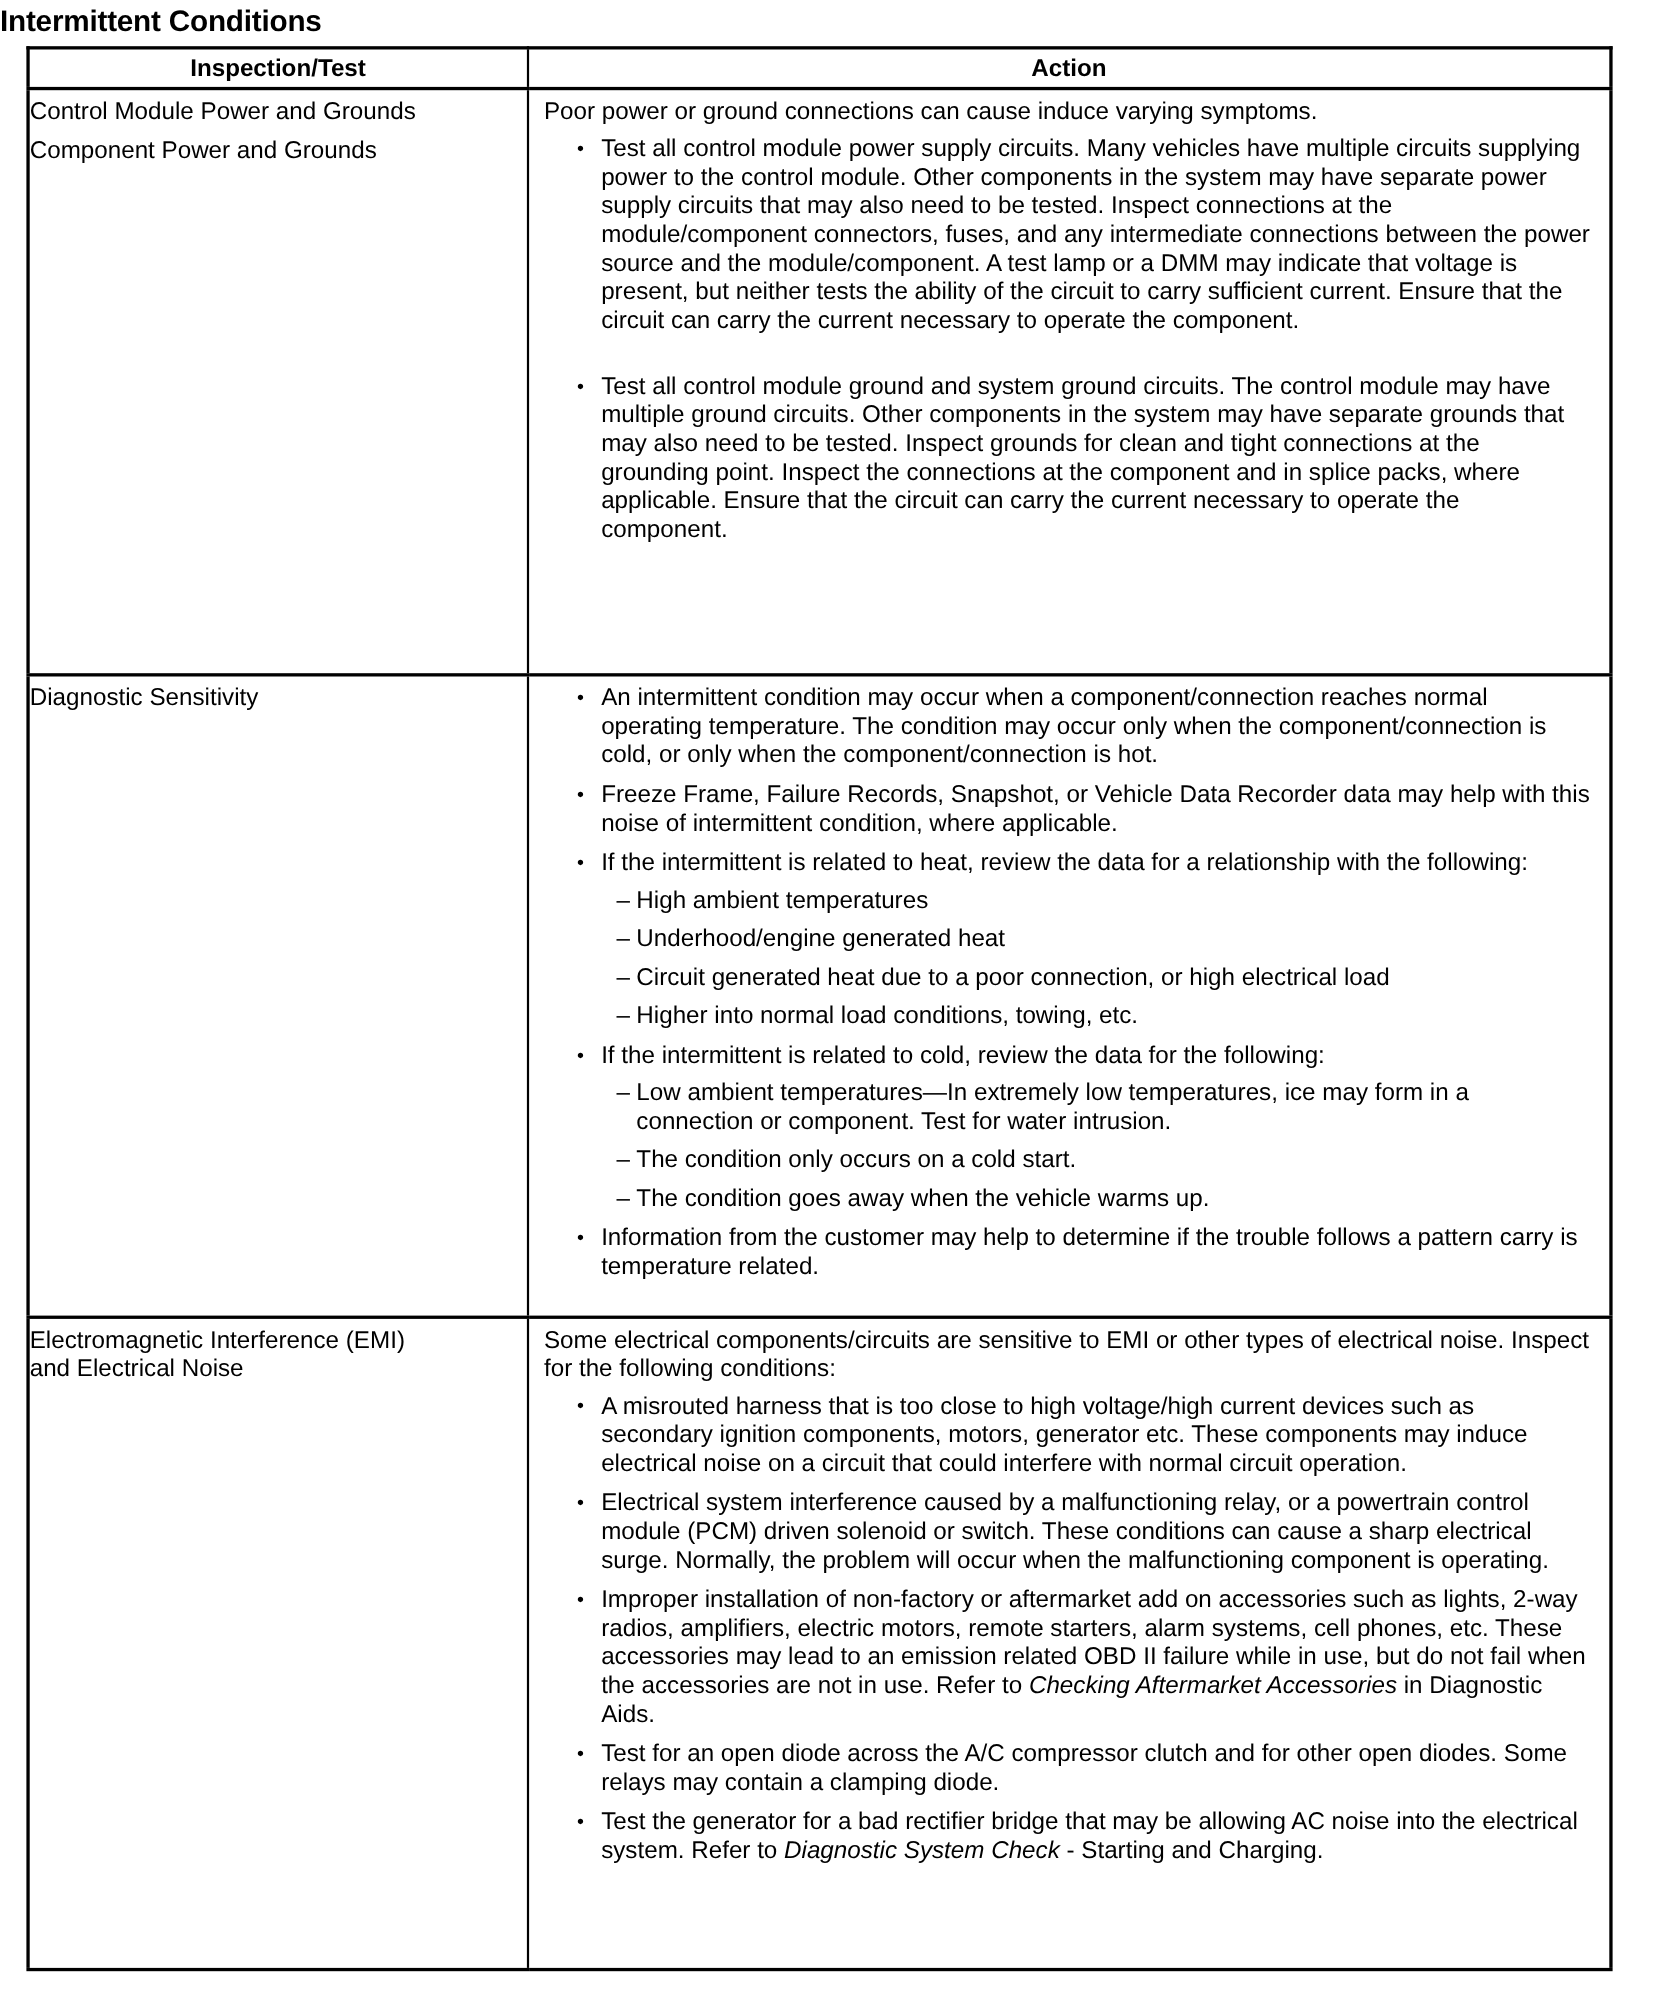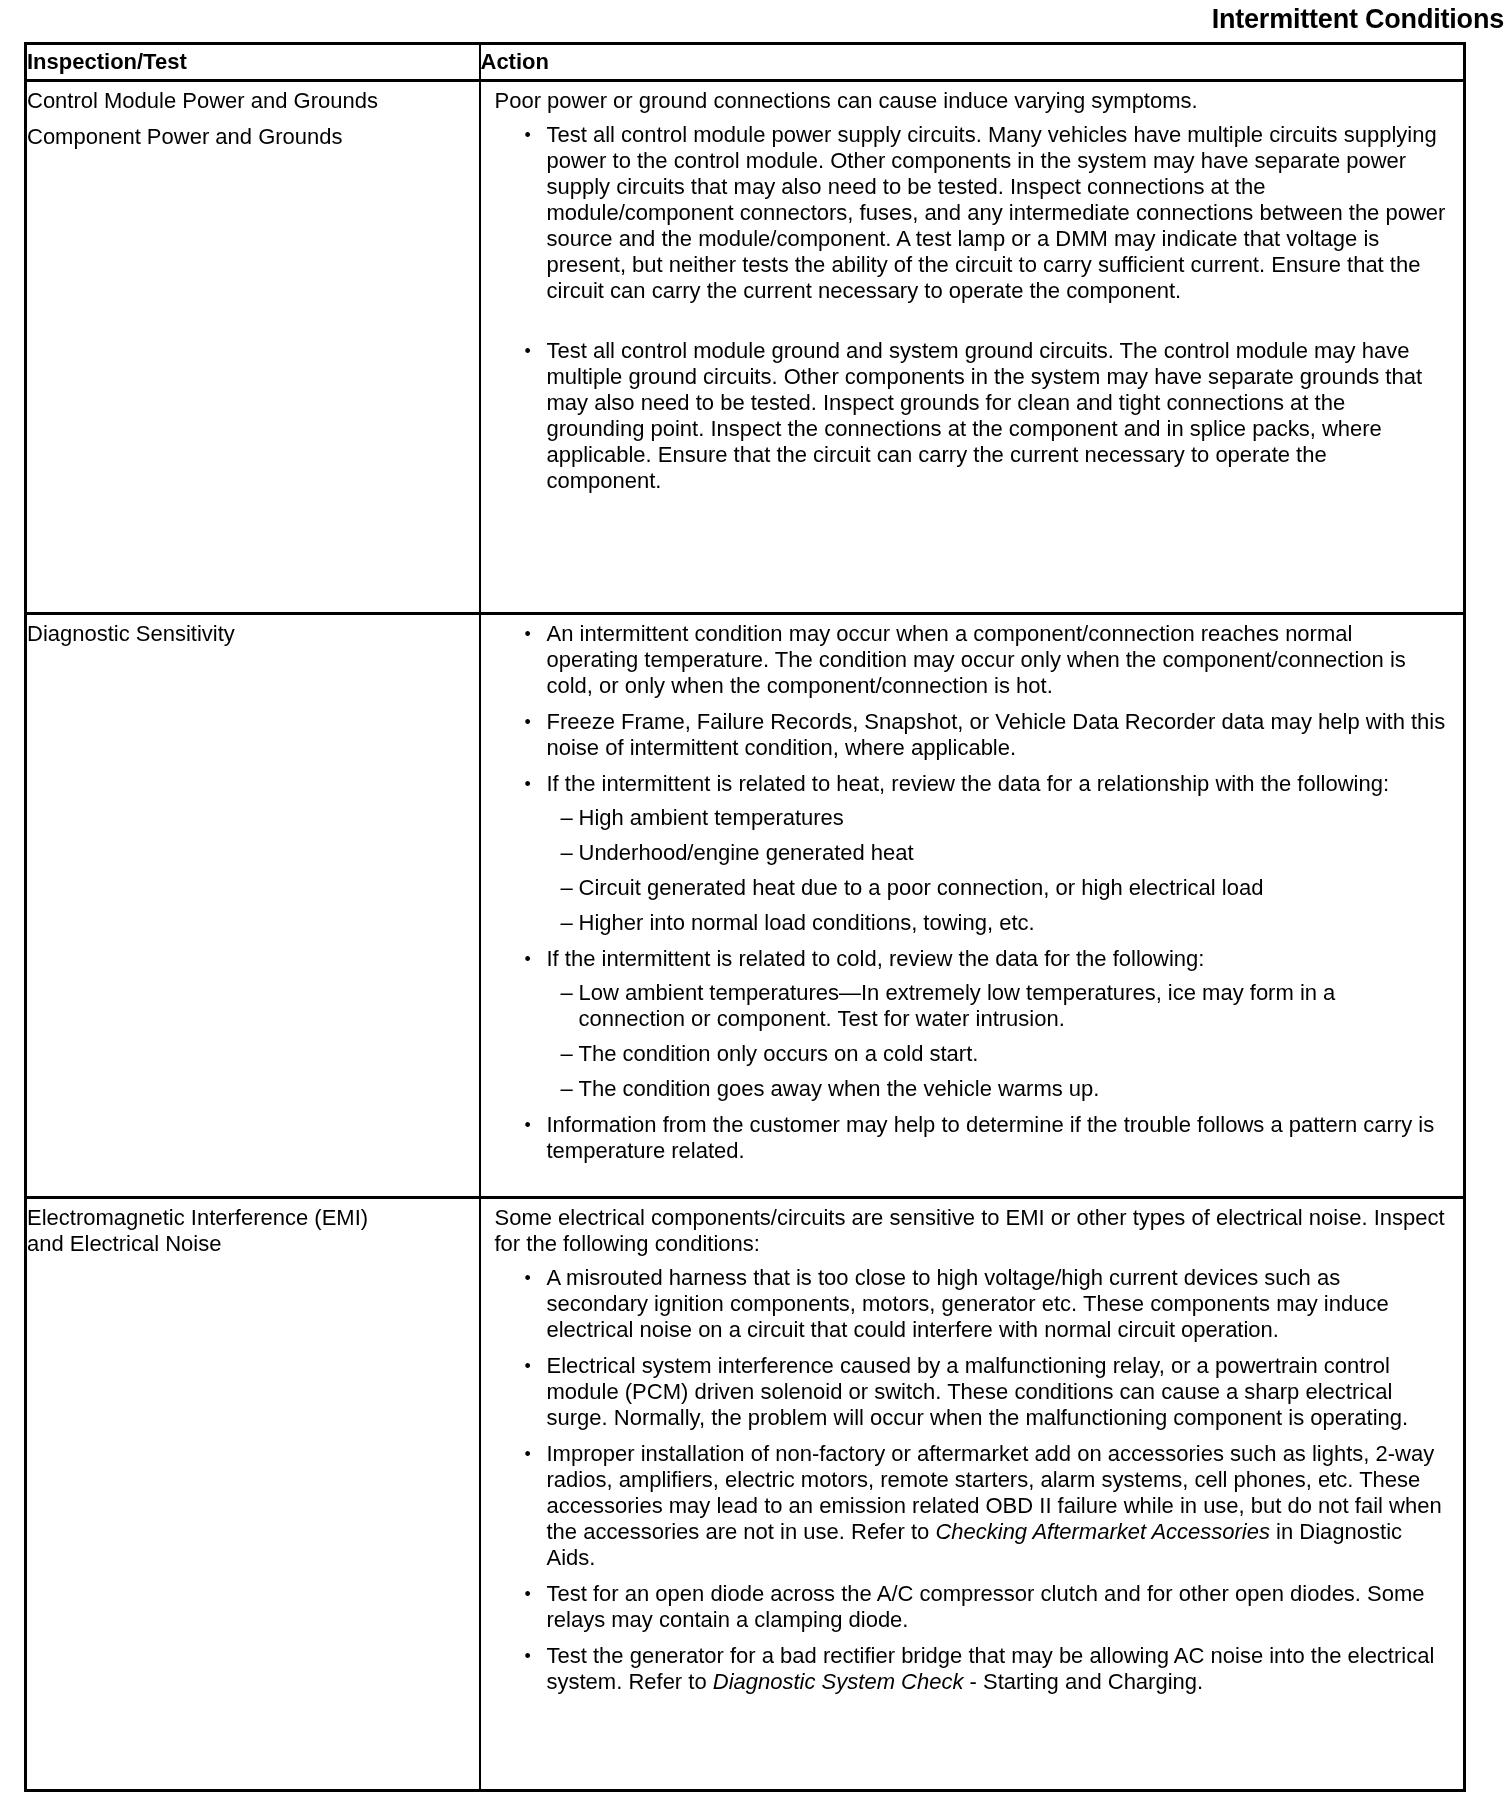--- a/index.html
+++ b/index.html
@@ -1,32 +1,32 @@
 <!DOCTYPE html>
 <html><head>
 <meta charset="utf-8">
 <style>
   html, body { margin: 0; padding: 0; background: #ffffff; }
   body {
     width: 1504px; height: 1812px; position: relative; overflow: hidden;
     font-family: "Liberation Sans", sans-serif; color: #000;
   }
   .title {
-    position: absolute; top: 4px; left: 0; width: 1504px; text-align: right;
+    position: absolute; top: 4px; left: 0; width: 1504px; text-align: left;
     font-weight: bold; font-size: 27px; letter-spacing: -0.2px;
   }
   table.main {
     position: absolute; left: 24px; top: 42px; width: 1442px;
     border-collapse: collapse; table-layout: fixed;
     border: 3px solid #000;
   }
   table.main col.c1 { width: 454px; }
   table.main th {
     font-weight: bold; font-size: 22px; height: 34px; padding: 0;
-    border-bottom: 3px solid #000; border-right: 2px solid #000; text-align: left;
+    border-bottom: 3px solid #000; border-right: 2px solid #000; text-align: center;
   }
   table.main th:last-child { border-right: none; }
   table.main td {
     vertical-align: top; font-size: 22px; line-height: 26px;
     border-right: 2px solid #000; border-bottom: 3px solid #000;
     padding: 0;
   }
   table.main td:last-child { border-right: none; }
   tr.r1 td { height: 530px; }
   tr.r2 td { height: 581px; }

